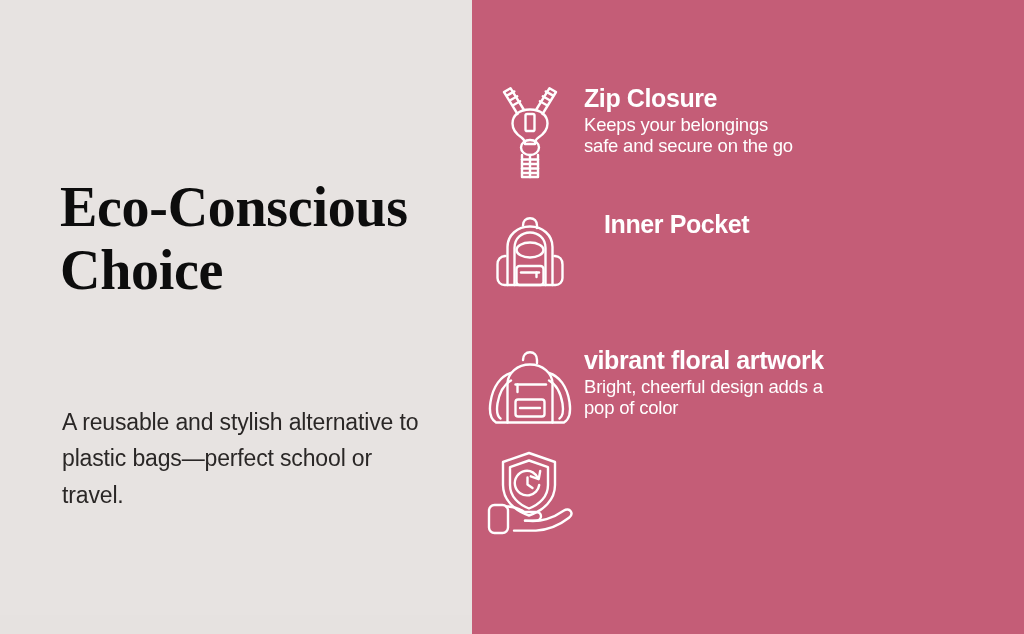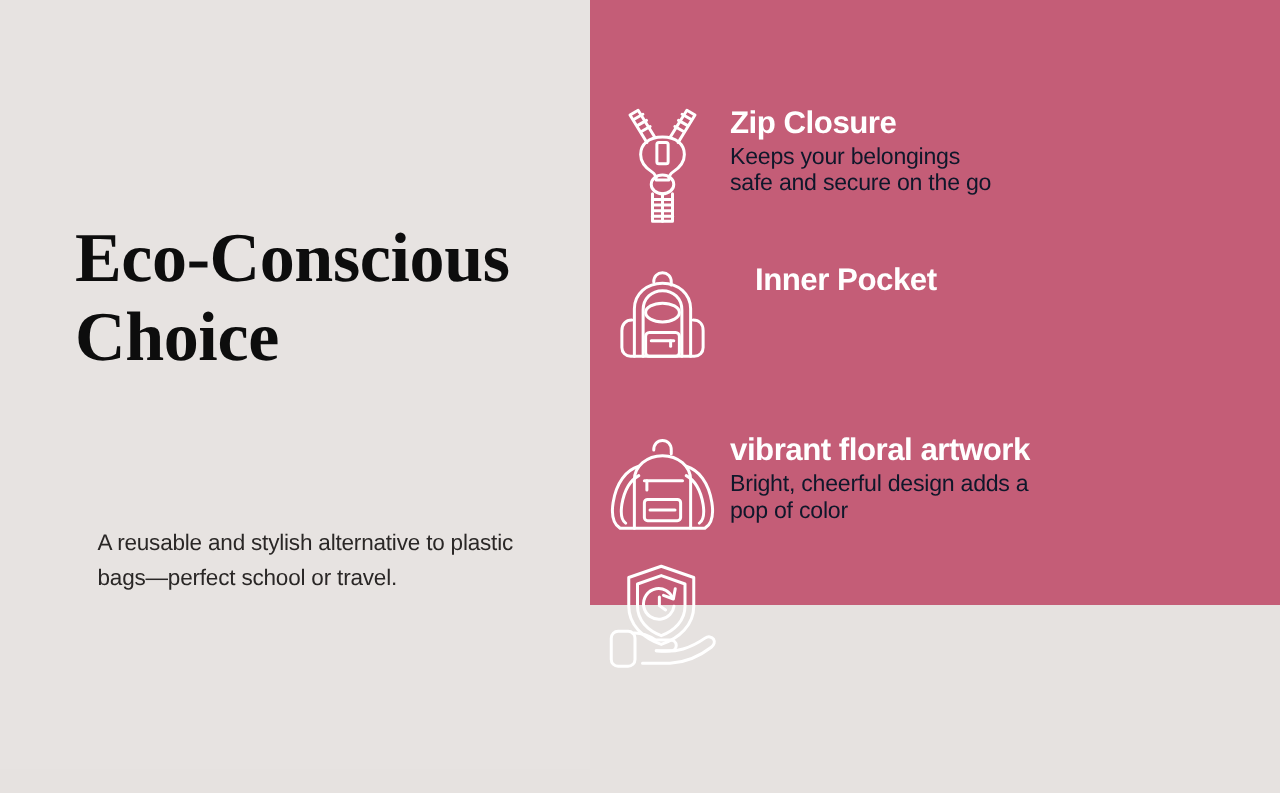--- a/index.html
+++ b/index.html
@@ -45,33 +45,33 @@
     line-height: 1.12;
     letter-spacing: -0.3px;
     color: #0d0d0d;
   }
 
   .subcopy {
     position: absolute;
     left: 62px;
     top: 404px;
     width: 360px;
-    margin: 16px;
-    font-family: "Liberation Sans", sans-serif;
-    font-size: 18px;
+    margin: 0;
+    font-family: "Liberation Sans", sans-serif;
+    font-size: 23px;
     line-height: 1.58;
     color: #2a2726;
     letter-spacing: -0.15px;
   }
 
   
   .right-panel {
     position: relative;
     width: 552px;
-    height: 484px;
+    height: 634px;
     background: #c45d77;
     flex: 0 0 552px;
     box-sizing: border-box;
   }
 
   .feature-list {
     position: absolute;
     left: 0;
     top: 0;
     width: 552px;
@@ -123,21 +123,21 @@
     color: #ffffff;
     letter-spacing: -0.4px;
   }
 
   .feature-desc {
     margin: 0;
     font-family: "Liberation Sans", sans-serif;
     font-weight: 400;
     font-size: 18.5px;
     line-height: 1.18;
-    color: #0f172a;
+    color: #ffffff;
     letter-spacing: -0.2px;
     white-space: pre-line;
   }
 </style>
 </head>
 <body>
 
 <div class="poster">
 
   <section class="left-panel">

